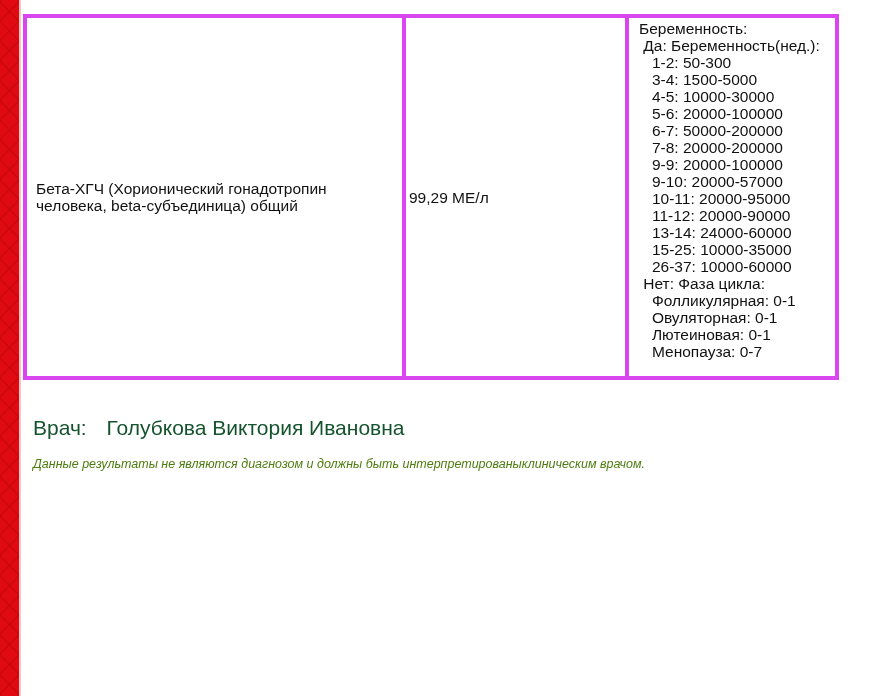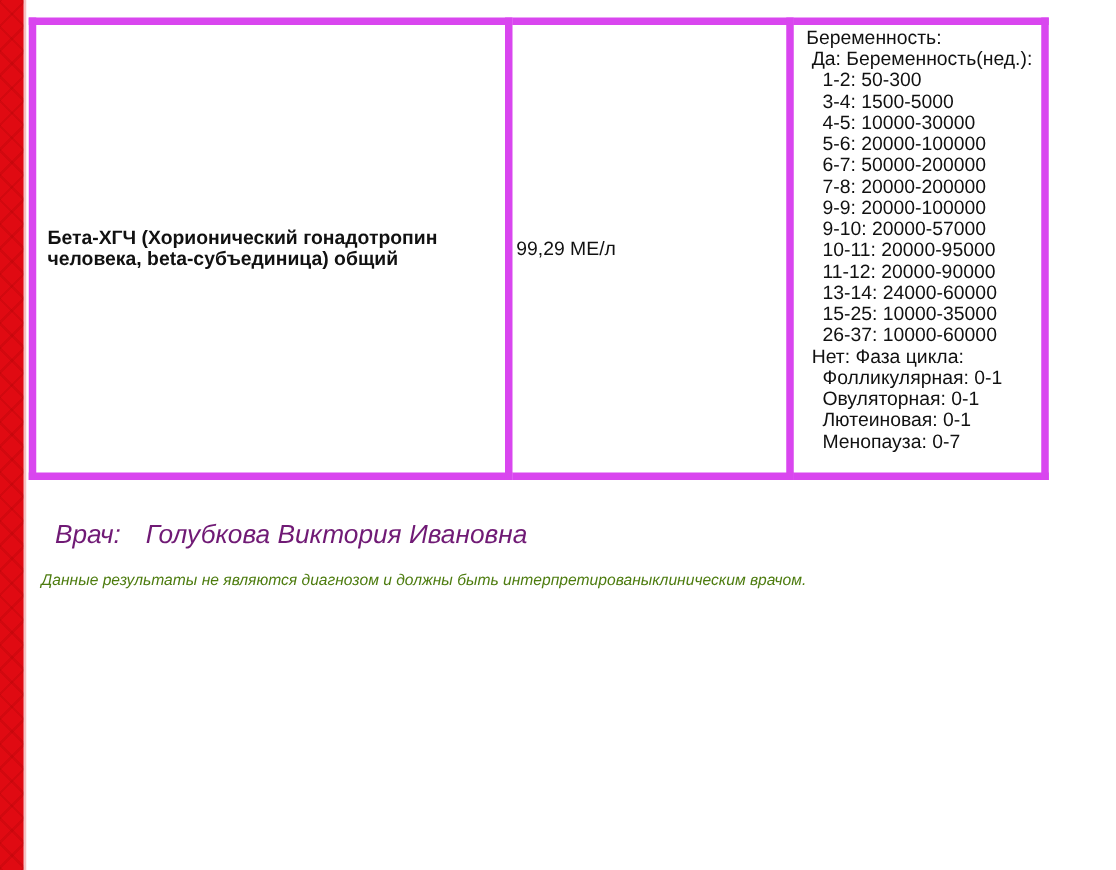--- a/index.html
+++ b/index.html
@@ -16,28 +16,28 @@
       repeating-linear-gradient(-45deg, rgba(150,0,0,0.18) 0 2px, transparent 2px 14px);
   }
   .side-edge {
     position:absolute; left:19px; top:0; width:2px; height:696px; background:#f6c3c3;
   }
   table.results {
     position:absolute; left:23px; top:14px; width:816px; height:362px;
     border-collapse:collapse; table-layout:fixed;
   }
   table.results td {
-    border:6px solid #d946ef; vertical-align:middle; font-size:15.5px; line-height:17px;
+    border:4px solid #d946ef; vertical-align:middle; font-size:15.5px; line-height:17px;
   }
-  td.test-name { width:356px; padding:0 10px 0 9px; font-weight:bold; font-size:15px; }
+  td.test-name { width:356px; padding:0 10px 0 9px; font-weight:normal; font-size:15px; }
   td.value { width:213px; padding:0 3px; }
   td.ref { padding:2px 4px 16px 10px; vertical-align:top; }
   .ref-line { white-space:pre; }
   .doctor {
-    position:absolute; left:44px; top:416px; font-size:21px; color:#701a75;font-style:italic;
+    position:absolute; left:33px; top:416px; font-size:21px; color:#14532d;
   }
   .doctor .lbl { margin-right:14px; }
   .disclaimer {
     position:absolute; left:33px; top:457px; font-size:12.5px; font-style:italic; color:#4d7c0f;
   }
 </style>
 </head>
 <body>
 
 <div class="side-stripe"></div>

